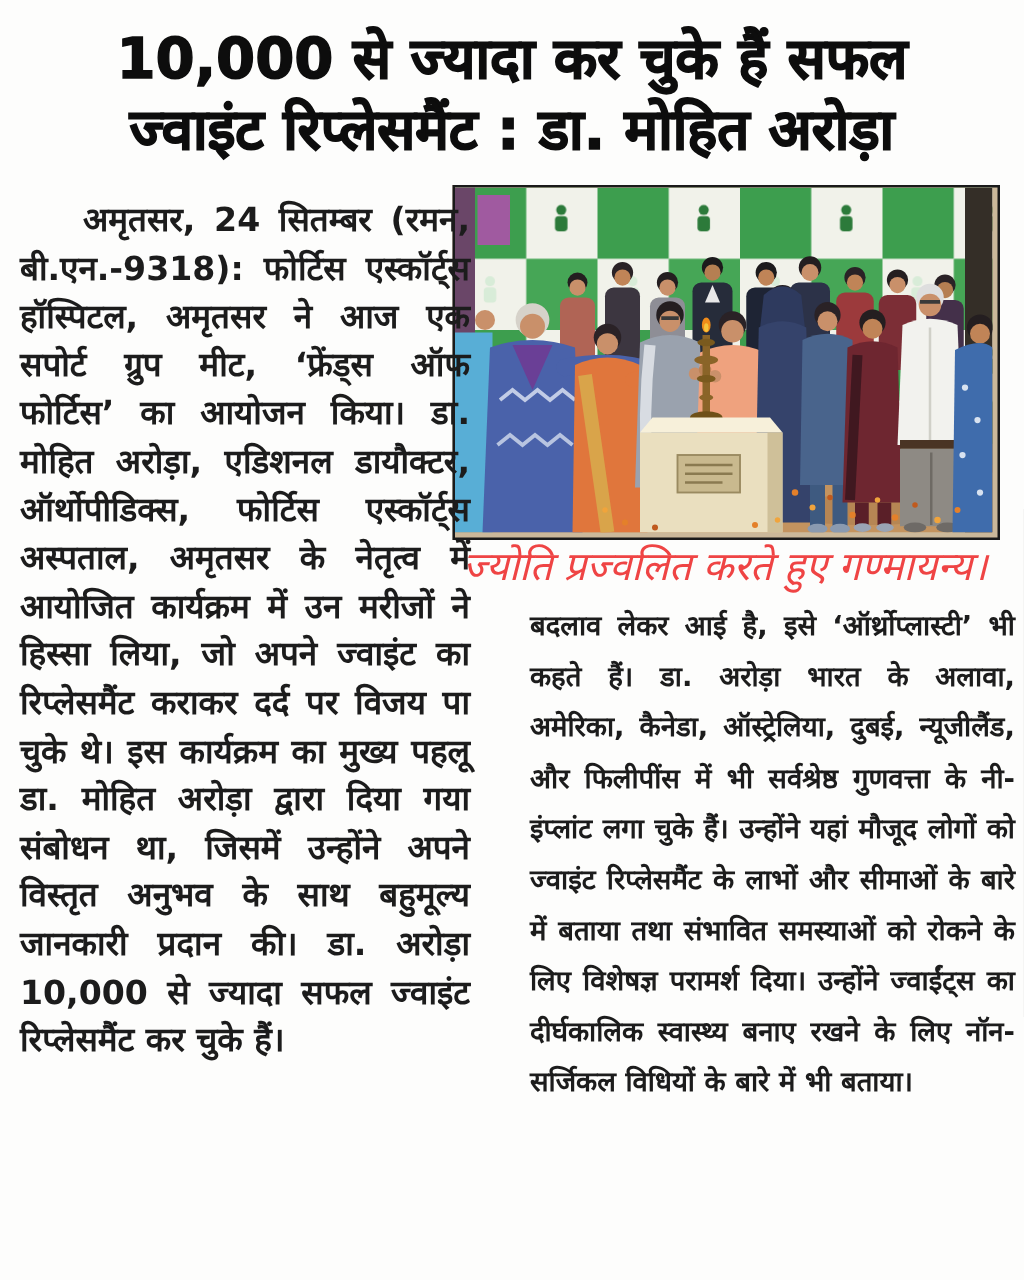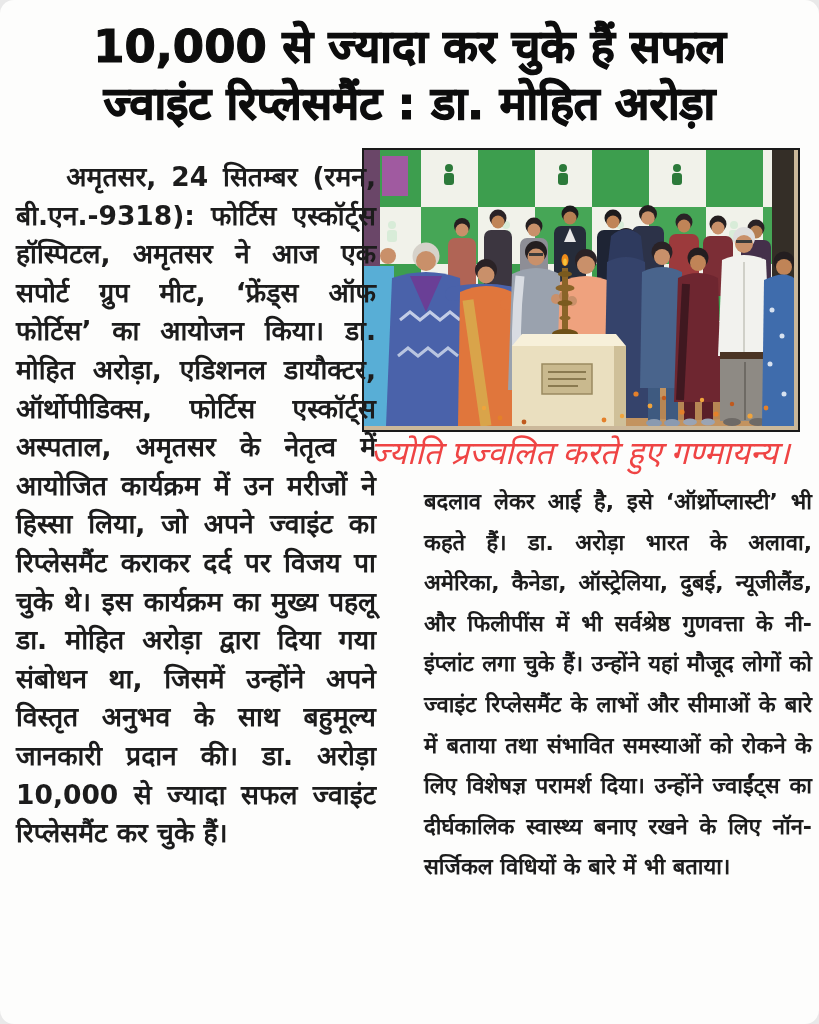--- a/index.html
+++ b/index.html
@@ -4,21 +4,20 @@
 <style>
   html,body{margin:0;padding:0;background:#e9e9e9;}
   .page{
     position:relative;
     width:819px;height:1024px;
     margin:0 auto;
     background:#fdfdfc;
     font-family:"DejaVu Sans","Liberation Sans",sans-serif;
     color:#161616;
     overflow:hidden;
-    border-radius:14px;
   }
   .headline{
     position:absolute;left:30px;top:18px;width:759px;
     text-align:center;
     font-weight:bold;
     font-size:45px;
     line-height:57px;
     color:#0d0d0d;
     -webkit-text-stroke:1.1px #0d0d0d;
     letter-spacing:0px;

